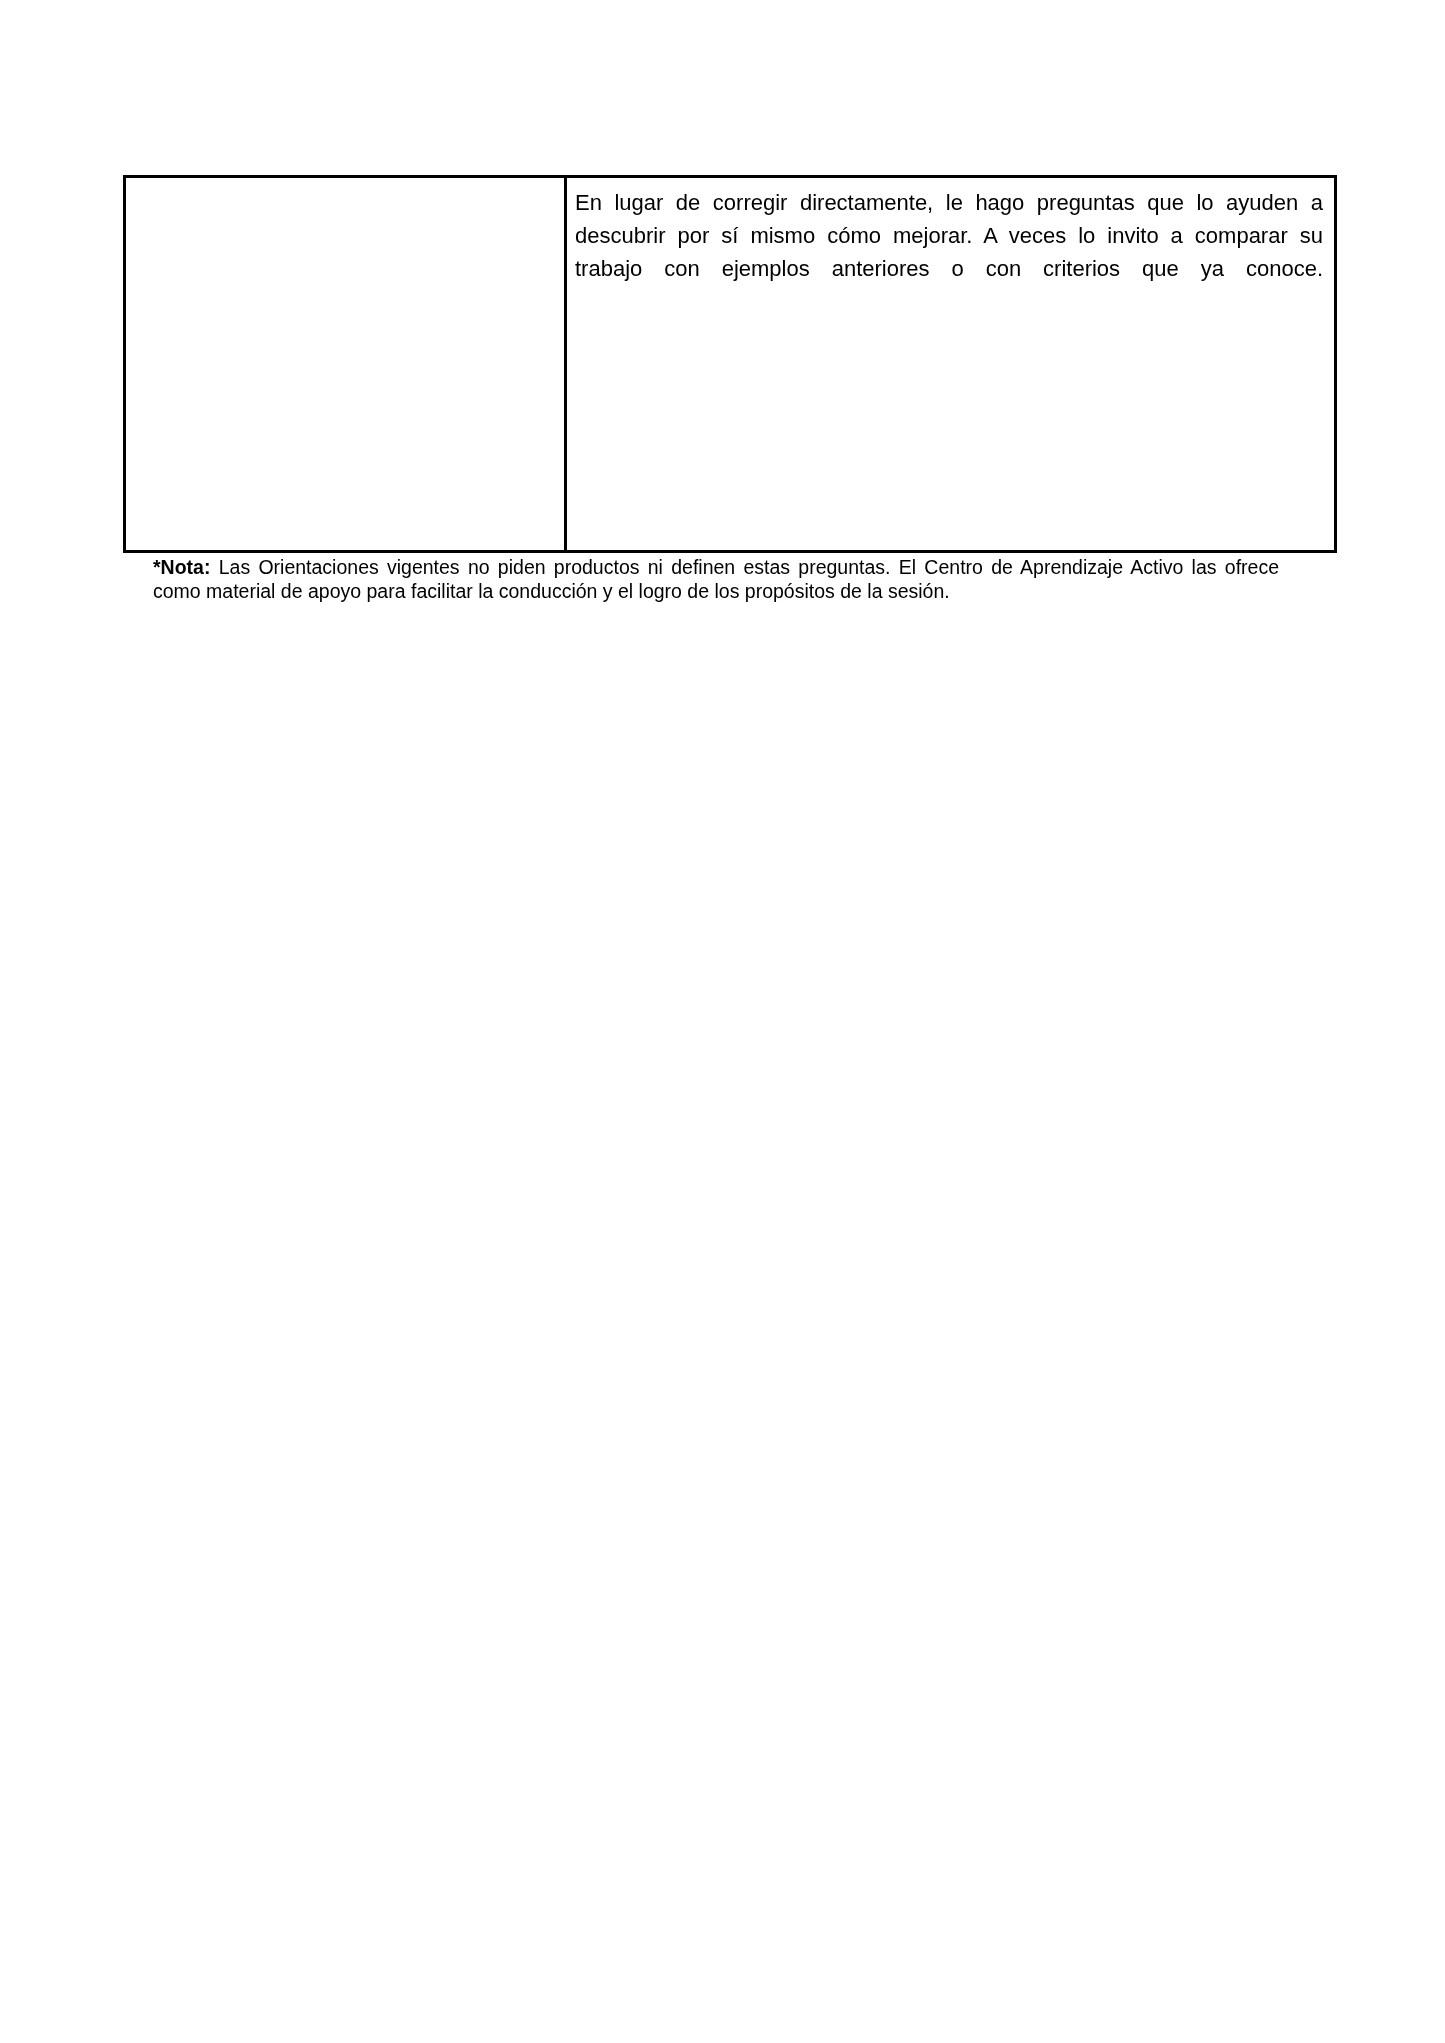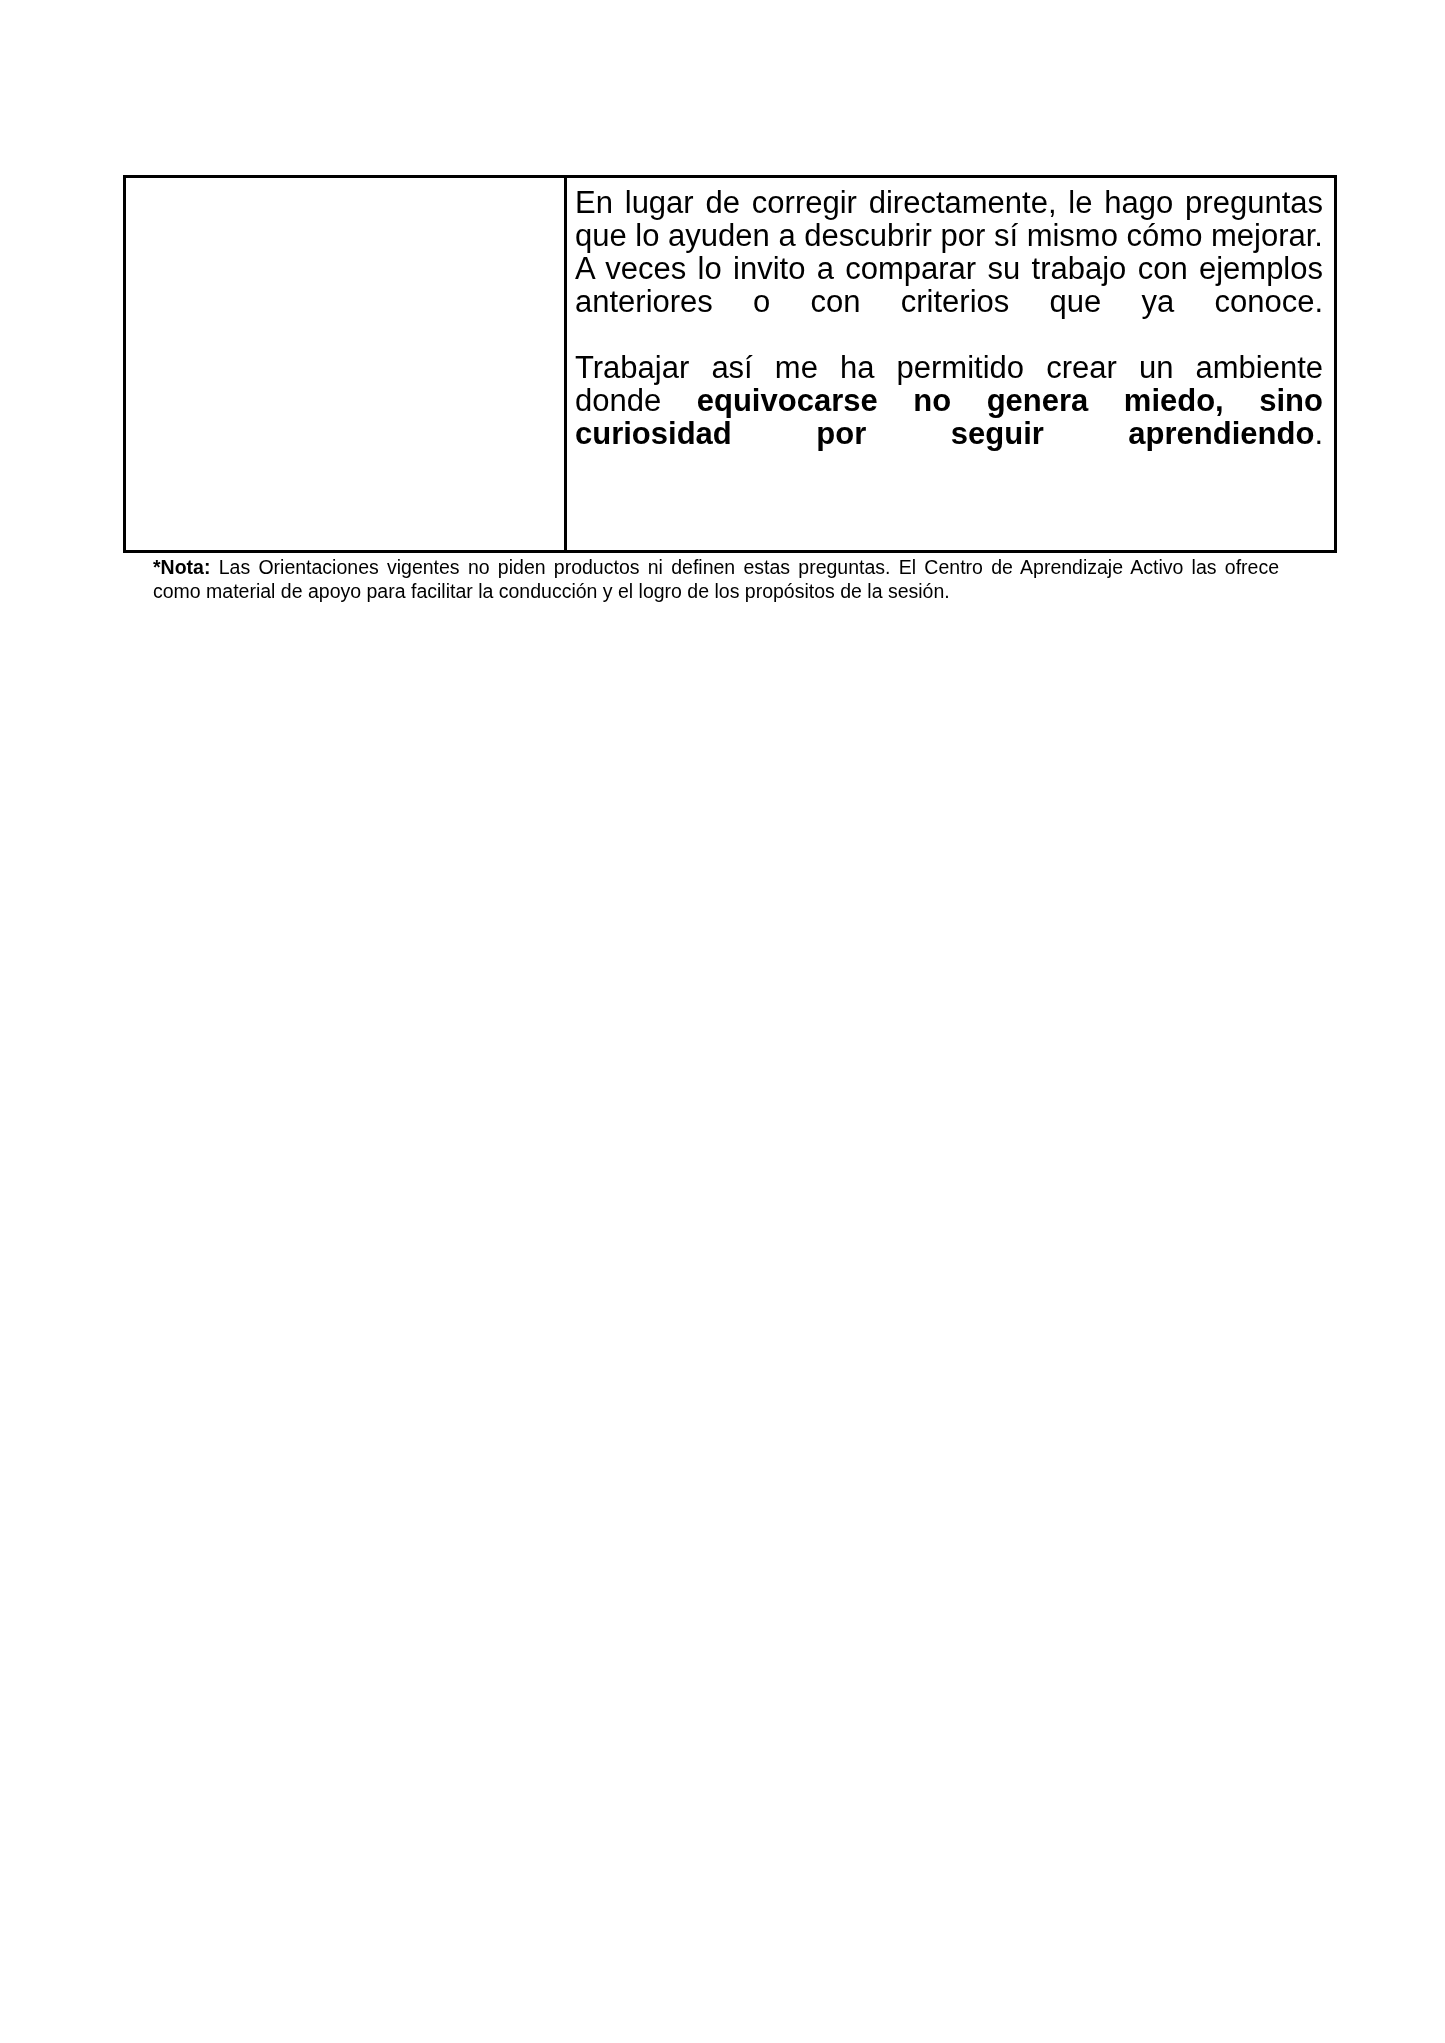--- a/index.html
+++ b/index.html
@@ -28,21 +28,21 @@
   }
   .cell-left {
     width: 441px;
     box-sizing: border-box;
     border-right: 3px solid #000000;
   }
   .cell-right {
     flex: 1;
     box-sizing: border-box;
     padding: 8px 11px 0 8px;
-    font-size: 31px;
+    font-size: 22px;
     line-height: 33px;
     text-align: justify;
   }
   .cell-right p {
     margin: 0 0 33px 0;
     text-align: justify;
     text-align-last: justify;
     -moz-text-align-last: justify;
   }
   .cell-right p.last {
@@ -63,19 +63,18 @@
 </style>
 </head>
 <body>
 
 <div class="page">
 
   <div class="doc-table">
     <div class="cell-left"></div>
     <div class="cell-right">
       <p>En lugar de corregir directamente, le hago preguntas que lo ayuden a descubrir por sí mismo cómo mejorar. A veces lo invito a comparar su trabajo con ejemplos anteriores o con criterios que ya conoce.</p>
-      <p class="last"><span>Trabajar así me ha permitido crear un ambiente donde </span><span class="bold">equivocarse no genera miedo, sino curiosidad por seguir aprendiendo</span><span>.</span></p>
     </div>
   </div>
 
   <div class="note"><span class="bold">*Nota:</span><span> Las Orientaciones vigentes no piden productos ni definen estas preguntas. El Centro de Aprendizaje Activo las ofrece como material de apoyo para facilitar la conducción y el logro de los propósitos de la sesión.</span></div>
 
 </div>
 
 </body></html>

